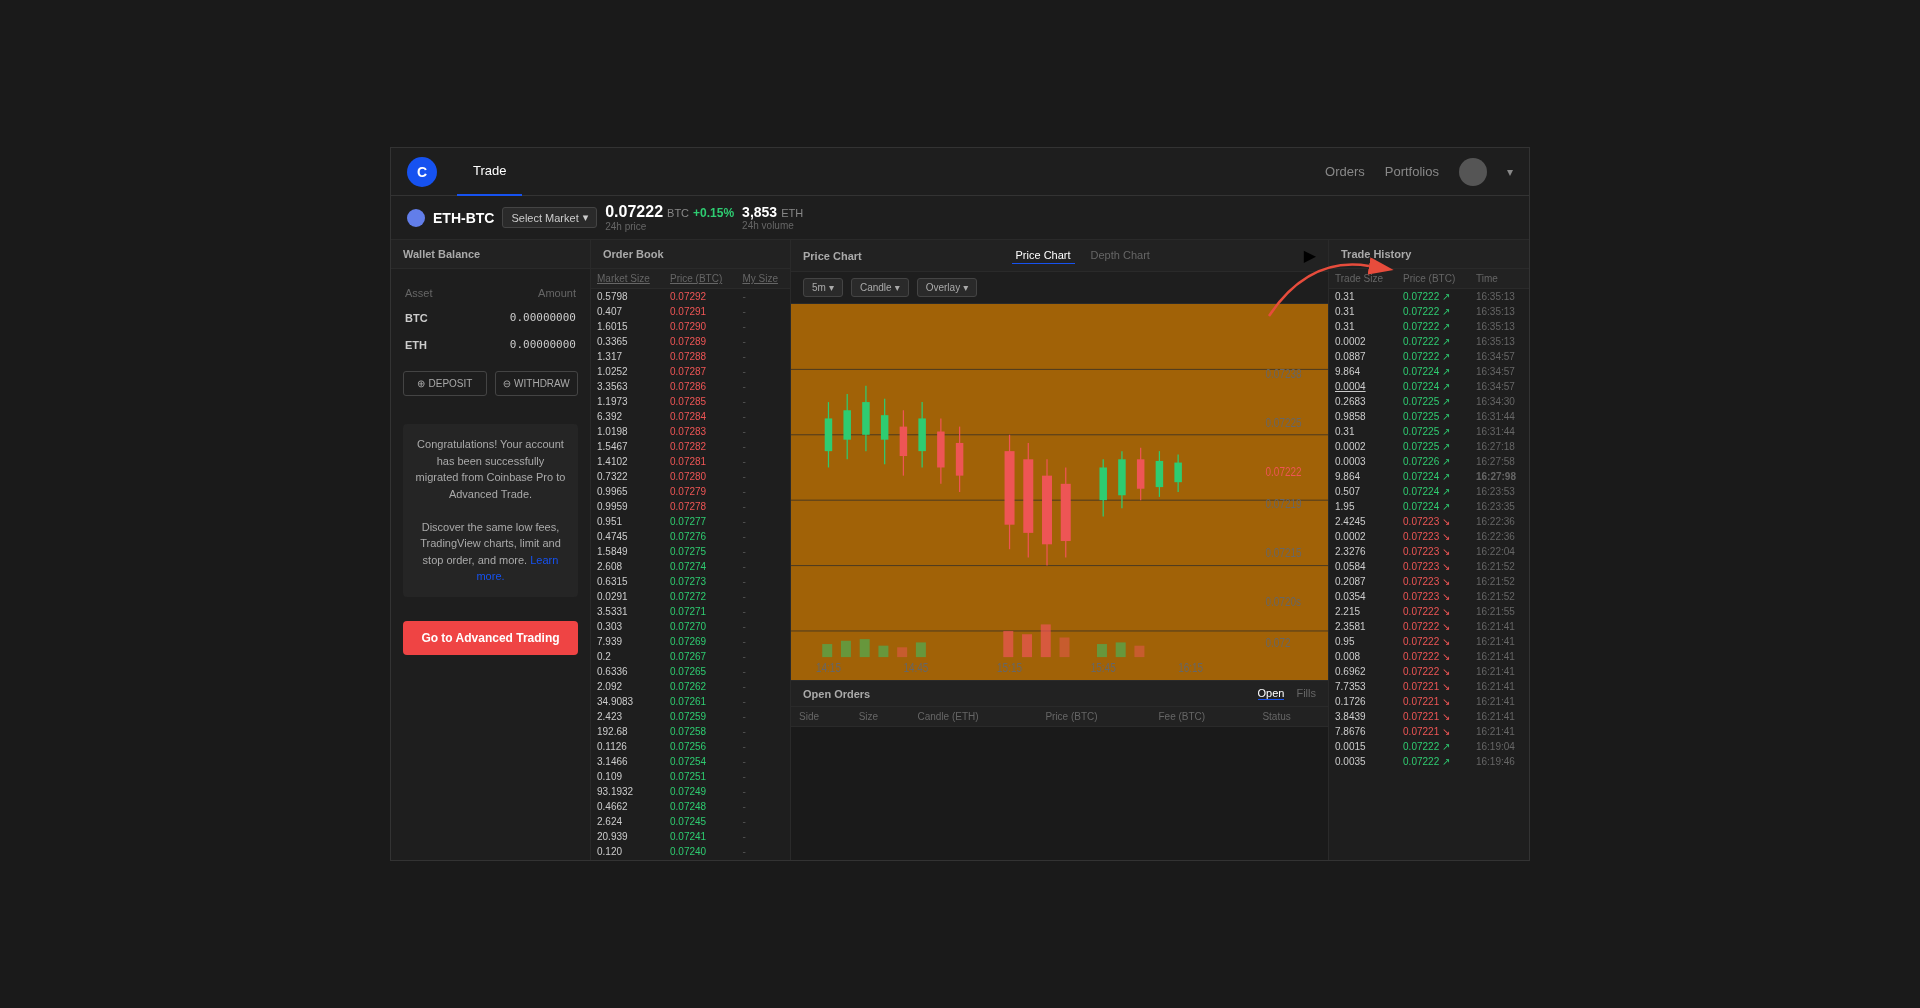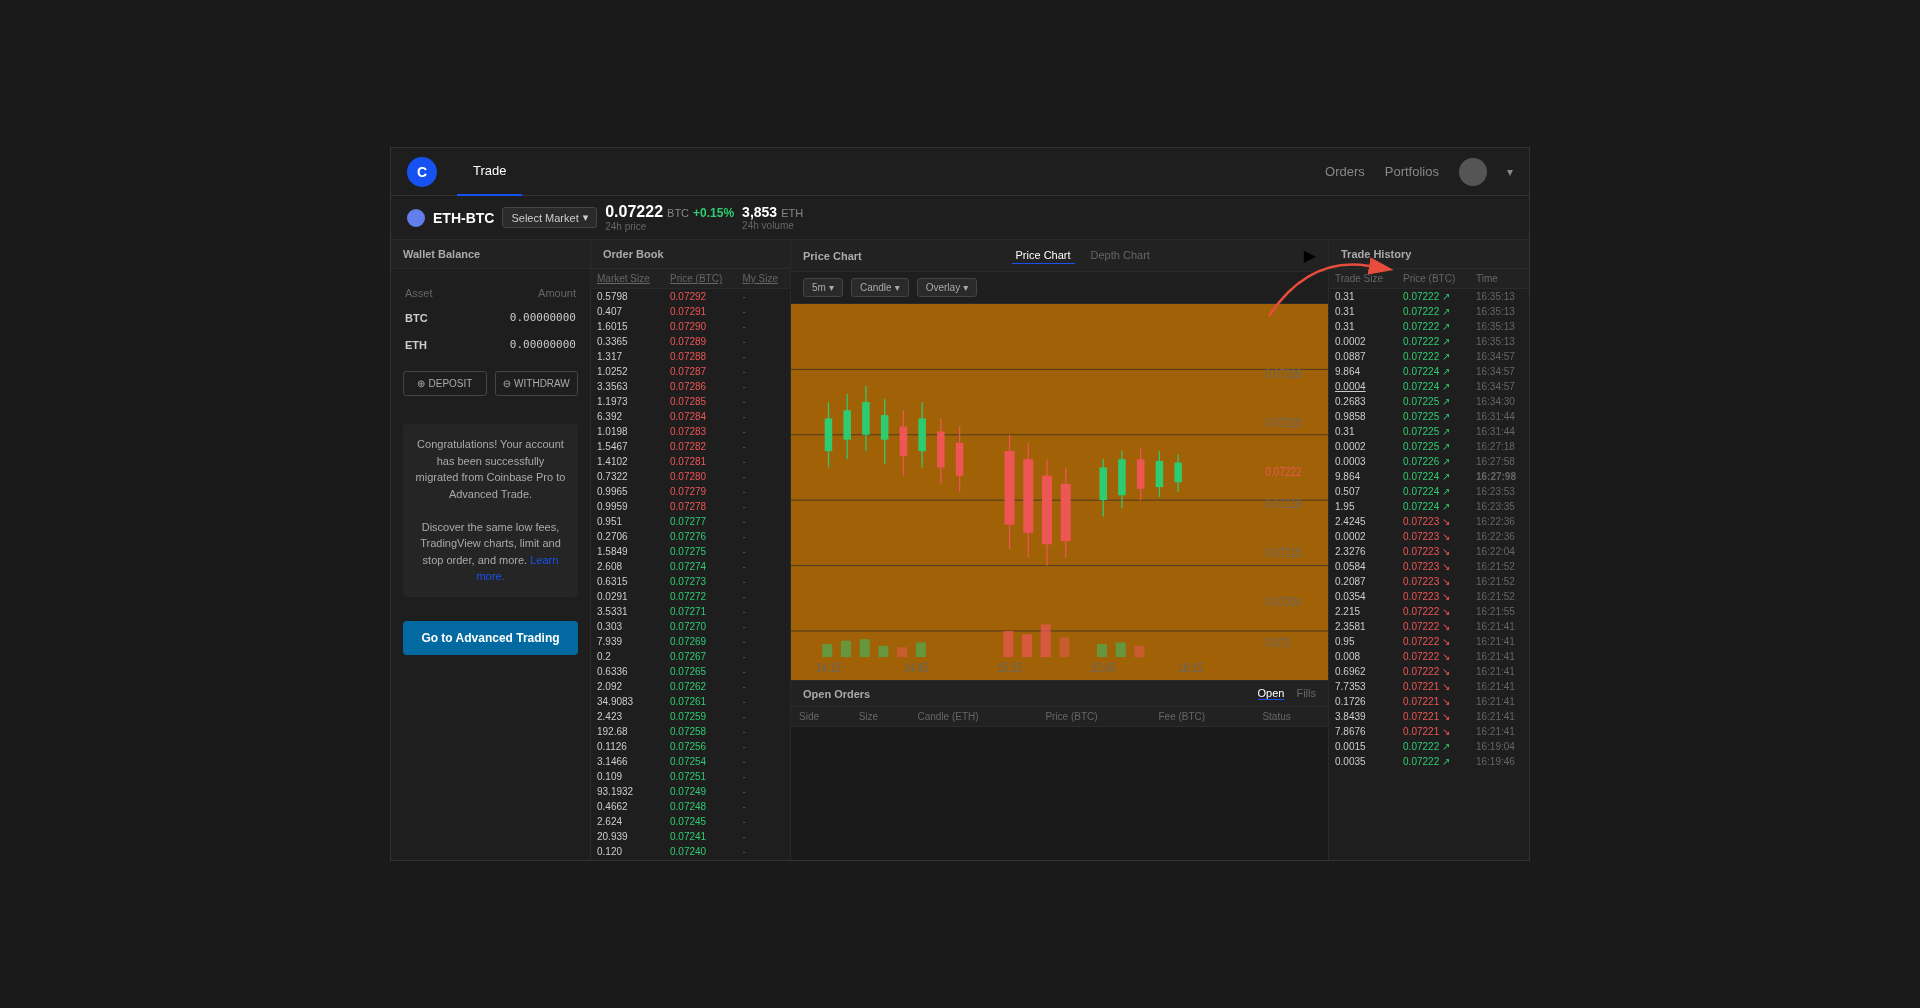--- a/index.html
+++ b/index.html
@@ -222,21 +222,21 @@
       color: #aaa;
       text-align: center;
       line-height: 1.5;
     }
     .migration-notice .learn-more {
       color: #1652f0;
       cursor: pointer;
     }
     .goto-advanced-btn {
       margin: 8px 12px;
-      background: #0369a1;
+      background: #ef4444;
       color: white;
       border: none;
       padding: 10px;
       border-radius: 4px;
       font-size: 12px;
       font-weight: 600;
       cursor: pointer;
       width: calc(100% - 24px);
       text-align: center;
     }
@@ -606,21 +606,21 @@
       <td style="color:#ccc;">0.9959</td>
       <td class="price-red">0.07278</td>
       <td style="color:#555;">-</td>
     </tr>
               <tr class="ob-row">
       <td style="color:#ccc;">0.951</td>
       <td class="price-green">0.07277</td>
       <td style="color:#555;">-</td>
     </tr>
               <tr class="ob-row">
-      <td style="color:#ccc;">0.2706</td>
+      <td style="color:#ccc;">0.4745</td>
       <td class="price-green">0.07276</td>
       <td style="color:#555;">-</td>
     </tr>
               <tr class="ob-row">
       <td style="color:#ccc;">1.5849</td>
       <td class="price-green">0.07275</td>
       <td style="color:#555;">-</td>
     </tr>
               <tr class="ob-row">
       <td style="color:#ccc;">2.608</td>

